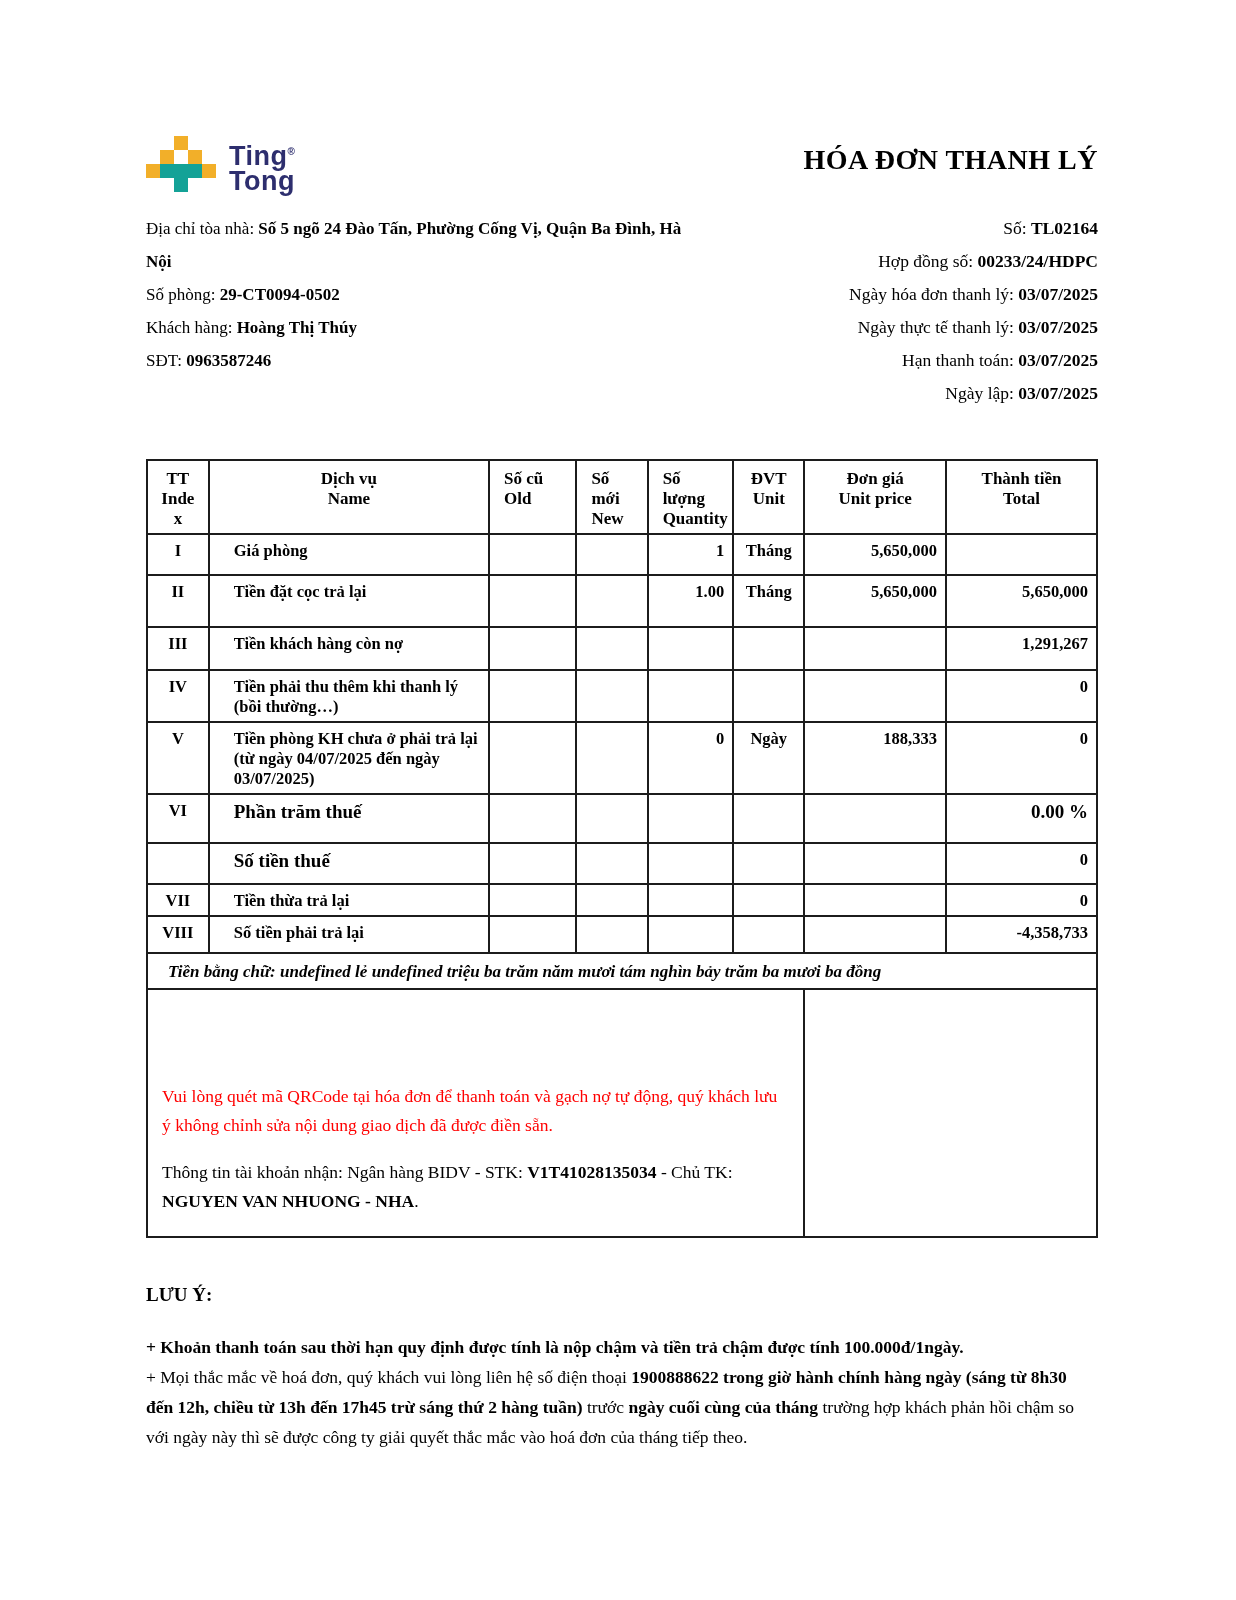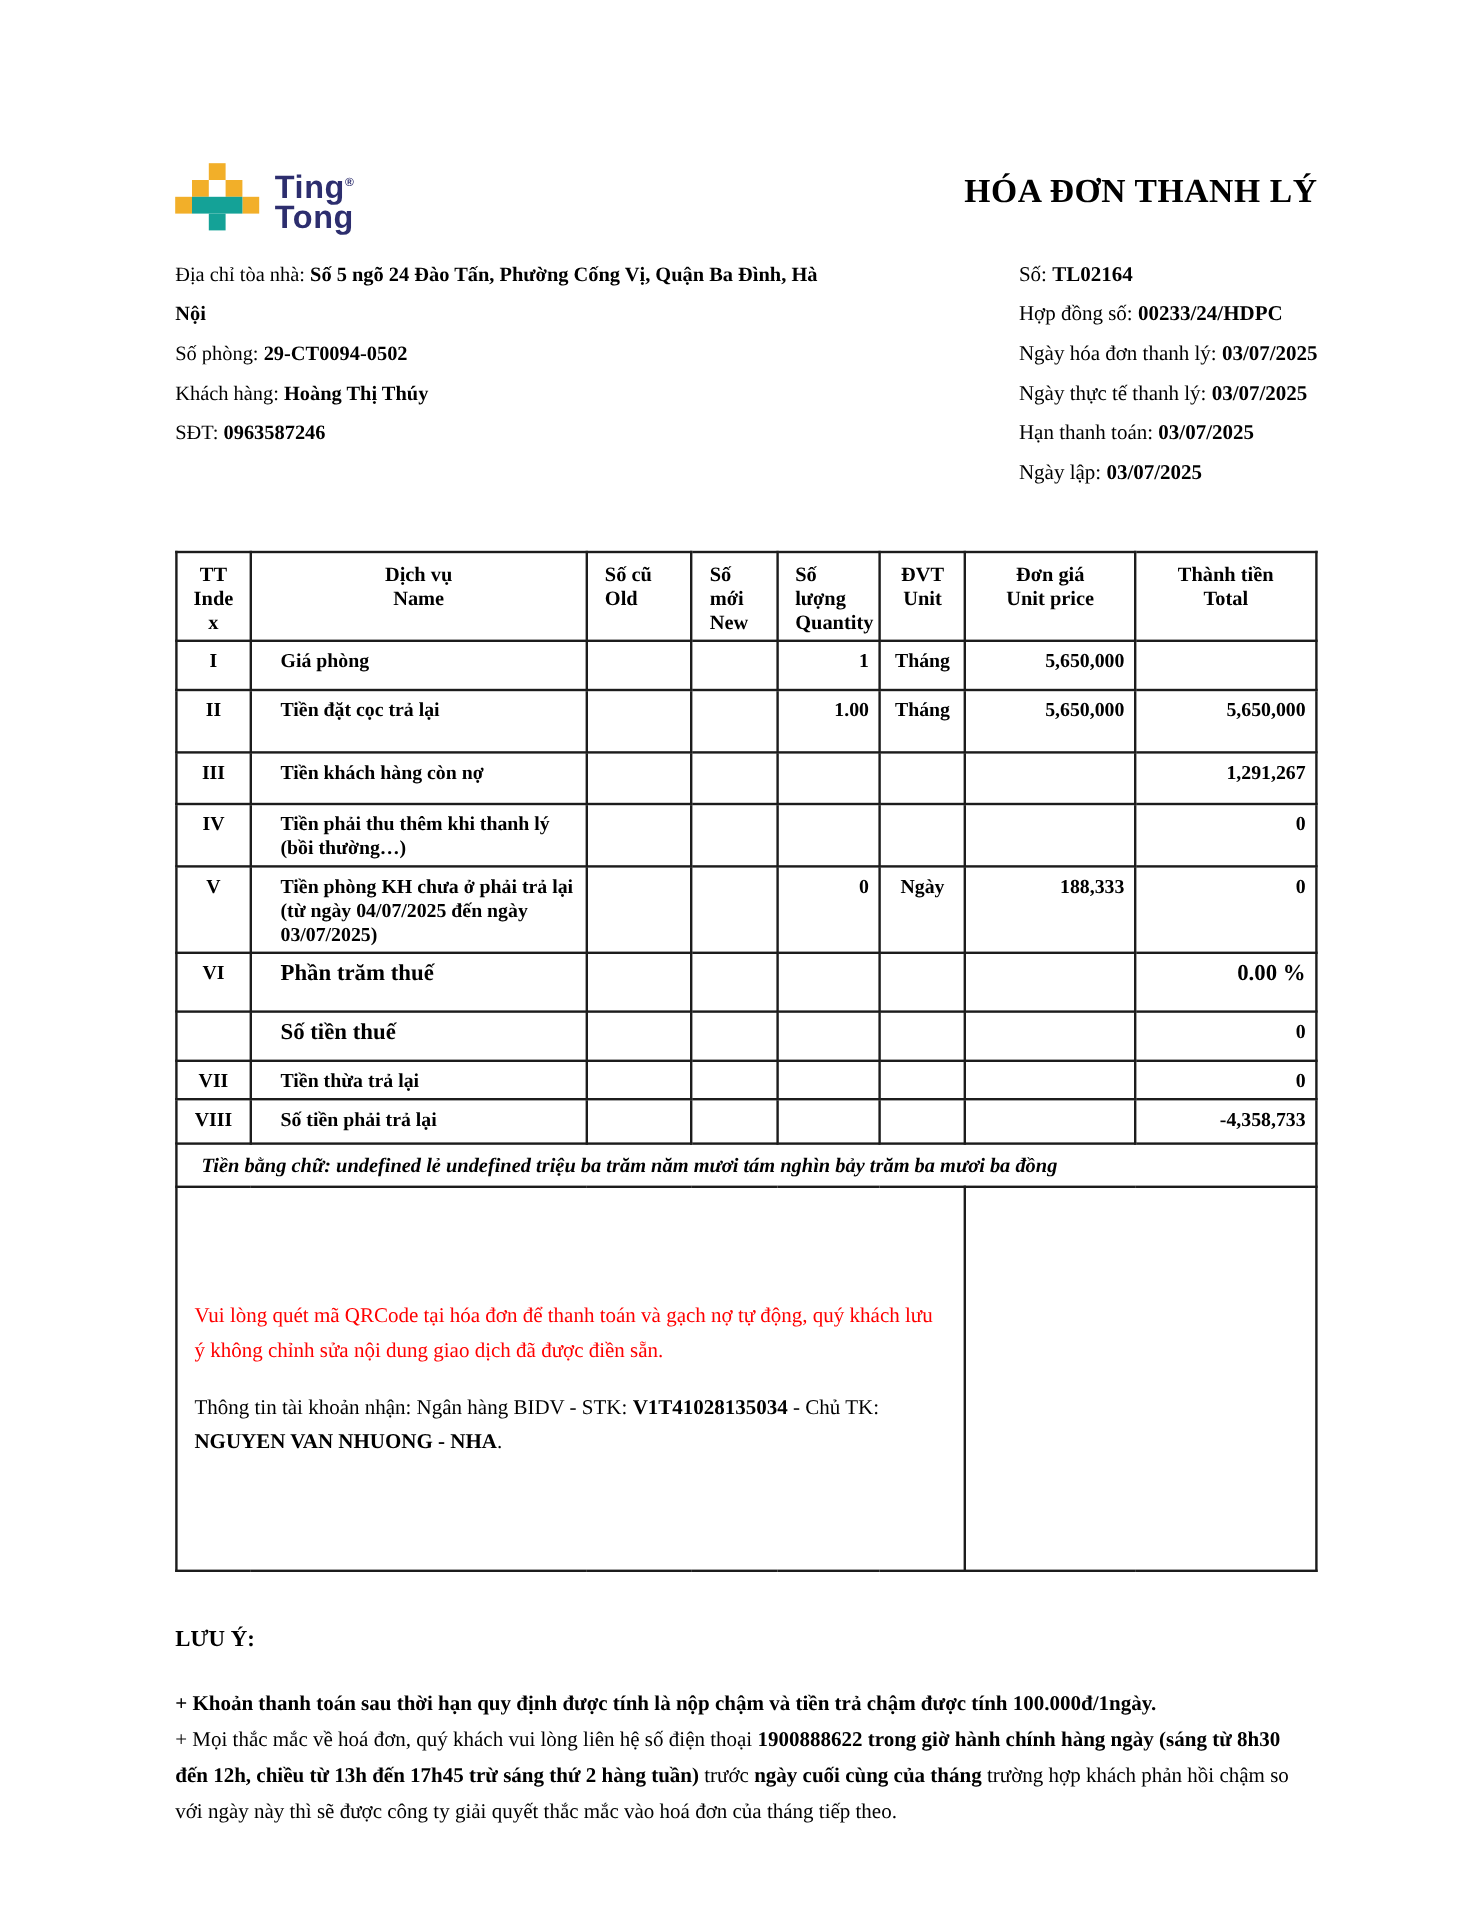--- a/index.html
+++ b/index.html
@@ -30,21 +30,21 @@
     font-family:"Liberation Sans", sans-serif;
     font-weight:bold; font-size:27px; line-height:0.93;
     color:#2D2E6E; letter-spacing:0.5px; margin-top:8px;
   }
   .logo-word sup { font-size:10px; vertical-align:super; }
   .doc-title { font-size:28px; font-weight:bold; letter-spacing:0.5px; margin-top:8px; }
 
   
   .info { display:flex; justify-content:space-between; margin-top:18px; }
   .info-left { width:560px; font-size:17px; line-height:33px; }
-  .info-right { font-size:17.5px; line-height:33px; }
+  .info-right { font-size:17.5px; line-height:33px; text-align:right; }
   .info b { font-weight:bold; }
 
   
   table.inv {
     width:952px; margin-top:49px;
     border-collapse:collapse; table-layout:fixed;
     font-size:16.5px; font-weight:bold;
   }
   table.inv td, table.inv th { border:2px solid #1c1c1c; vertical-align:top; }
   th { font-size:17px; padding:8px 6px 4px 6px; text-align:center; font-weight:bold; }
@@ -59,21 +59,21 @@
   .big { font-size:19px; }
   .qty-wrap { display:inline-block; max-width:30px; word-break:break-all; text-align:right;font-family:Liberation Serif, serif; }
 
   tr.hrh td, tr.hrh th { height:71px; }
   tr.hr0 td { height:41px; } tr.hr1 td { height:52px;margin-left:16px; }
   tr.hr2 td { height:43px; } tr.hr3 td { height:50px; }
   tr.hr4 td { height:63px; } tr.hr5 td { height:49px; }
   tr.hr6 td { height:41px; } tr.hr7 td { height:29px; }
   tr.hr8 td { height:37px; }
   tr.words td { height:36px; font-style:italic; font-size:17px; padding-left:20px; vertical-align:middle; }
-  tr.qr td { height:320px; font-weight:normal; }
+  tr.qr td { height:248px; font-weight:normal; }
   .qr-left { padding:12px 14px; }
   .qr-note { color:#ff0000; font-size:17.5px; line-height:29px; margin-top:80px; }
   .acct { font-size:17.5px; line-height:29px; margin-top:18px; }
   .acct b { font-weight:bold; }
 
   
   .notes { margin-top:42px; font-size:17.5px; line-height:30px; }
   .notes-title { font-size:19px; font-weight:bold; }
   .note1 { font-weight:bold; margin-top:22px; }
   .note2 { margin-top:0; }

